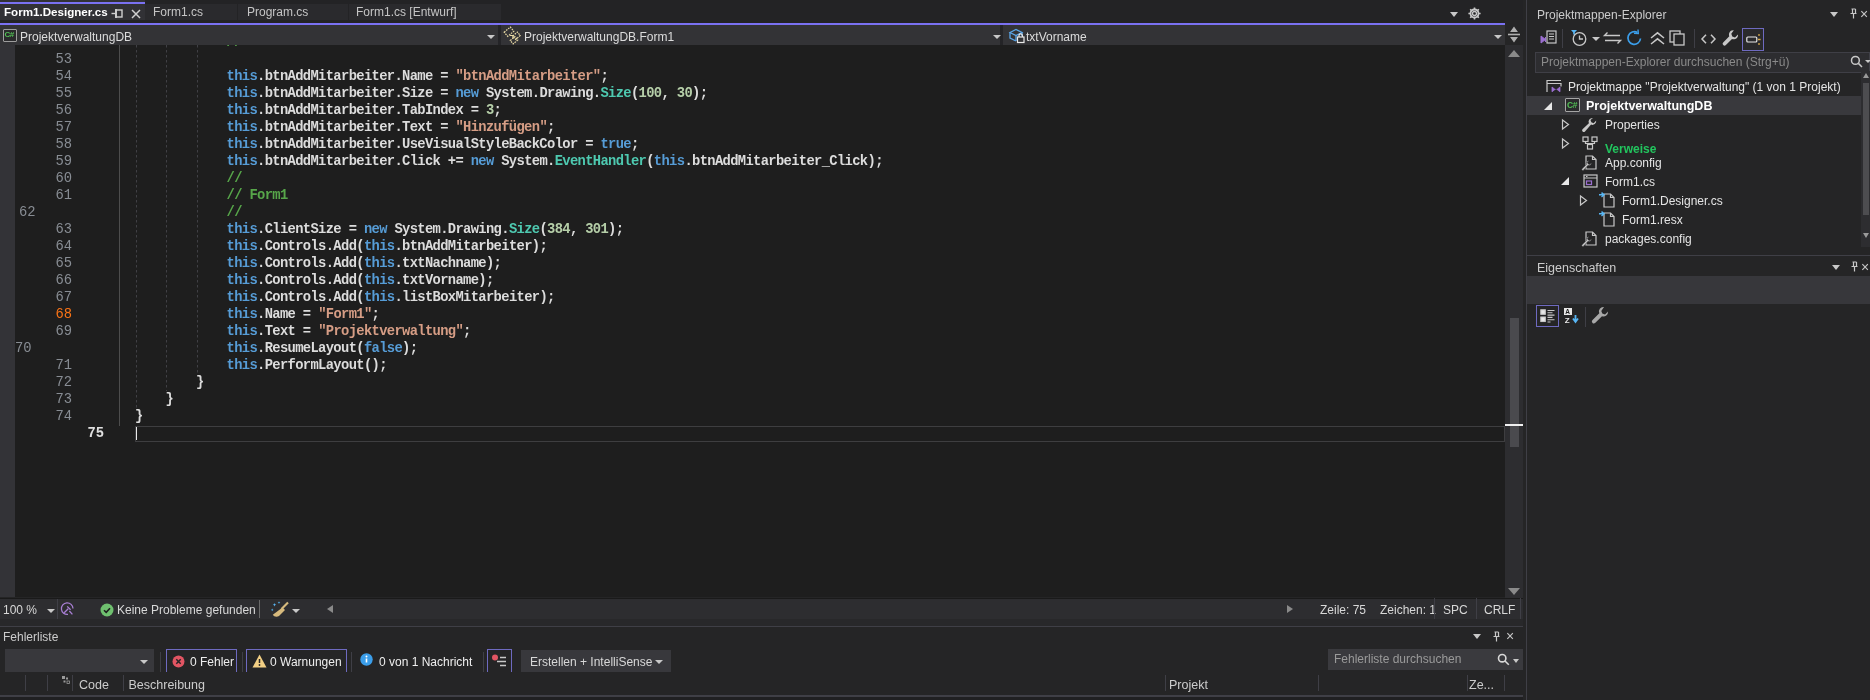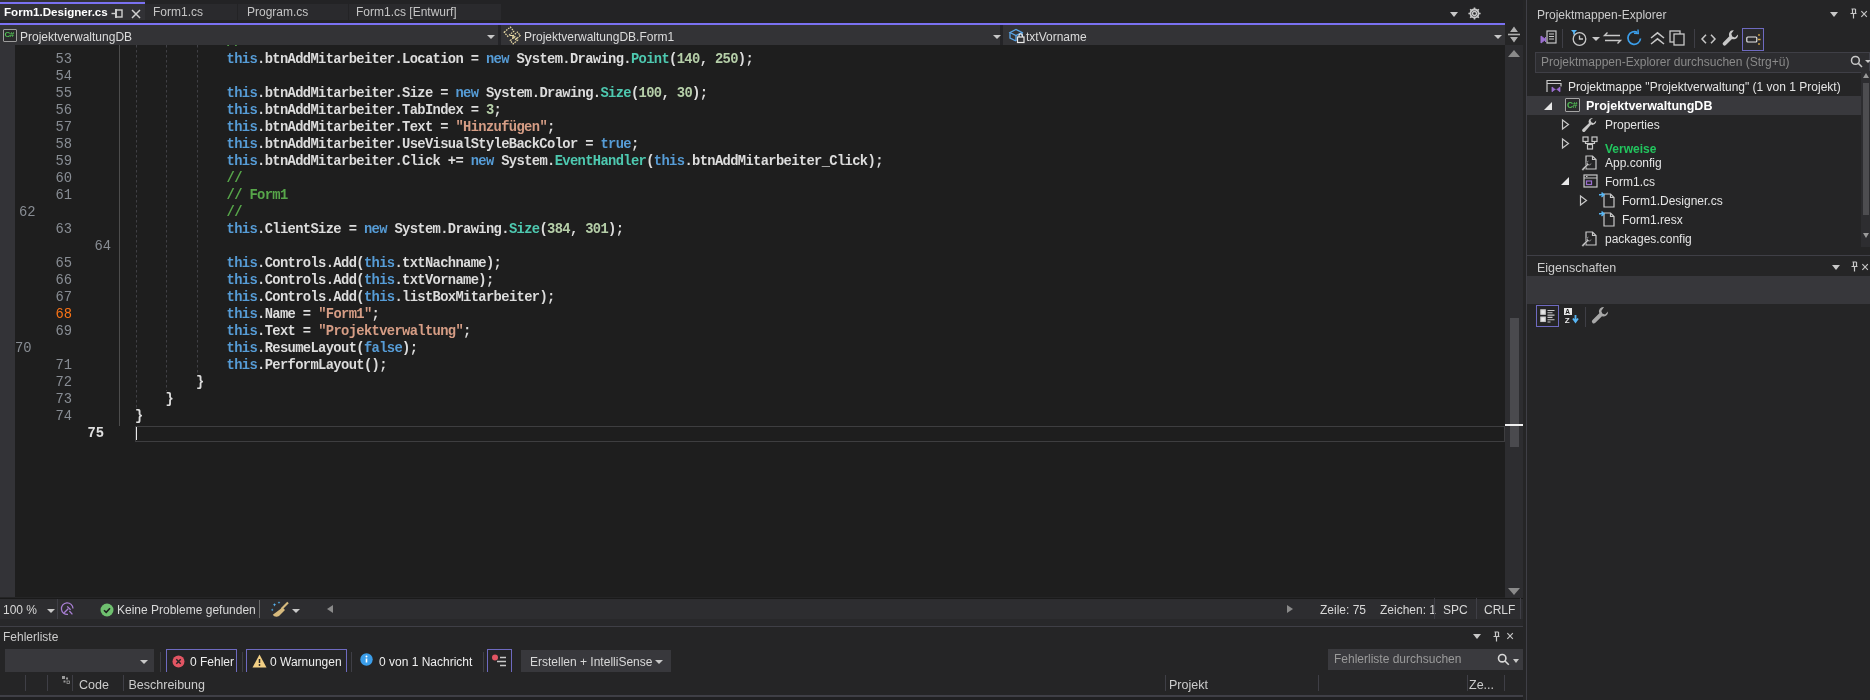--- a/index.html
+++ b/index.html
@@ -87,21 +87,21 @@
     <div style="position:absolute;left:0;top:23px;width:57px;text-align:right;color:#888d94;font-weight:normal;">54</div>
     <div style="position:absolute;left:0;top:40px;width:57px;text-align:right;color:#888d94;font-weight:normal;">55</div>
     <div style="position:absolute;left:0;top:57px;width:57px;text-align:right;color:#888d94;font-weight:normal;">56</div>
     <div style="position:absolute;left:0;top:74px;width:57px;text-align:right;color:#888d94;font-weight:normal;">57</div>
     <div style="position:absolute;left:0;top:91px;width:57px;text-align:right;color:#888d94;font-weight:normal;">58</div>
     <div style="position:absolute;left:0;top:108px;width:57px;text-align:right;color:#888d94;font-weight:normal;">59</div>
     <div style="position:absolute;left:0;top:125px;width:57px;text-align:right;color:#888d94;font-weight:normal;">60</div>
     <div style="position:absolute;left:0;top:142px;width:57px;text-align:right;color:#888d94;font-weight:normal;">61</div>
     <div style="position:absolute;left:4px;top:159px;width:57px;text-align:left;color:#888d94;font-weight:normal;">62</div>
     <div style="position:absolute;left:0;top:176px;width:57px;text-align:right;color:#888d94;font-weight:normal;">63</div>
-    <div style="position:absolute;left:0;top:193px;width:57px;text-align:right;color:#888d94;font-weight:normal;margin-left:39px;">64</div>
+    <div style="position:absolute;left:0;top:193px;width:57px;text-align:right;color:#888d94;font-weight:normal;">64</div>
     <div style="position:absolute;left:0;top:210px;width:57px;text-align:right;color:#888d94;font-weight:normal;">65</div>
     <div style="position:absolute;left:0;top:227px;width:57px;text-align:right;color:#888d94;font-weight:normal;">66</div>
     <div style="position:absolute;left:0;top:244px;width:57px;text-align:right;color:#888d94;font-weight:normal;">67</div>
     <div style="position:absolute;left:0;top:261px;width:57px;text-align:right;color:#f97316;font-weight:normal;">68</div>
     <div style="position:absolute;left:0;top:278px;width:57px;text-align:right;color:#888d94;font-weight:normal;">69</div>
     <div style="position:absolute;left:0;top:295px;width:57px;color:#888d94;font-weight:normal;">70</div>
     <div style="position:absolute;left:0;top:312px;width:57px;text-align:right;color:#888d94;font-weight:normal;">71</div>
     <div style="position:absolute;left:0;top:329px;width:57px;text-align:right;color:#888d94;font-weight:normal;">72</div>
     <div style="position:absolute;left:0;top:346px;width:57px;text-align:right;color:#888d94;font-weight:normal;">73</div>
     <div style="position:absolute;left:0;top:363px;width:57px;text-align:right;color:#888d94;font-weight:normal;">74</div>
@@ -114,30 +114,31 @@
 <svg style="left:166px;top:45px" width="2" height="346">
     <line x1="0.5" y1="0" x2="0.5" y2="346" stroke="#404045" stroke-width="1" stroke-dasharray="2.5 2.5"></line>
   </svg>
 <svg style="left:196.5px;top:45px" width="2" height="329">
     <line x1="0.5" y1="0" x2="0.5" y2="329" stroke="#404045" stroke-width="1" stroke-dasharray="2.5 2.5"></line>
   </svg>
 <div style="left:135px;top:425.5px;width:1370px;height:16.5px;border:1px solid #3e3e40;"></div>
 <div style="left:135.5px;top:427px;width:1.6px;height:13px;background:#e8e8e8;"></div>
 <div style="left:0;top:45px;width:1505px;height:552px;overflow:hidden;">
     <div class="code" style="left:226.56px;top:-11px;"><span class="c">//</span></div>
-    <div class="code" style="left:226.56px;top:6px;"><span class="k">this</span>.btnAddMitarbeiter.Location = <span class="k">new</span> System.Drawing.<span class="t">Point</span>(<span class="n">140</span>, <span class="n">250</span>);</div>
+    <div class="code" style="left:226.56px;top:23px;"><span class="k">this</span>.btnAddMitarbeiter.Name = <span class="s">"btnAddMitarbeiter"</span>;</div>
     <div class="code" style="left:226.56px;top:40px;"><span class="k">this</span>.btnAddMitarbeiter.Size = <span class="k">new</span> System.Drawing.<span class="t">Size</span>(<span class="n">100</span>, <span class="n">30</span>);</div>
     <div class="code" style="left:226.56px;top:57px;"><span class="k">this</span>.btnAddMitarbeiter.TabIndex = <span class="n">3</span>;</div>
     <div class="code" style="left:226.56px;top:91px;"><span class="k">this</span>.btnAddMitarbeiter.UseVisualStyleBackColor = <span class="k">true</span>;</div>
     <div class="code" style="left:226.56px;top:74px;"><span class="k">this</span>.btnAddMitarbeiter.Text = <span class="s">"Hinzufügen"</span>;</div>
     <div class="code" style="left:226.56px;top:108px;"><span class="k">this</span>.btnAddMitarbeiter.Click += <span class="k">new</span> System.<span class="t">EventHandler</span>(<span class="k">this</span>.btnAddMitarbeiter_Click);</div>
     <div class="code" style="left:226.56px;top:125px;"><span class="c">//</span></div>
     <div class="code" style="left:226.56px;top:142px;"><span class="c">// Form1</span></div>
     <div class="code" style="left:226.56px;top:159px;"><span class="c">//</span></div>
     <div class="code" style="left:226.56px;top:176px;"><span class="k">this</span>.ClientSize = <span class="k">new</span> System.Drawing.<span class="t">Size</span>(<span class="n">384</span>, <span class="n">301</span>);</div>
+    <div class="code" style="left:226.56px;top:193px;"><span class="k">this</span>.Controls.Add(<span class="k">this</span>.btnAddMitarbeiter);</div>
     <div class="code" style="left:226.56px;top:210px;"><span class="k">this</span>.Controls.Add(<span class="k">this</span>.txtNachname);</div>
     <div class="code" style="left:226.56px;top:227px;"><span class="k">this</span>.Controls.Add(<span class="k">this</span>.txtVorname);</div>
     <div class="code" style="left:226.56px;top:244px;"><span class="k">this</span>.Controls.Add(<span class="k">this</span>.listBoxMitarbeiter);</div>
     <div class="code" style="left:226.56px;top:261px;"><span class="k">this</span>.Name = <span class="s">"Form1"</span>;</div>
     <div class="code" style="left:226.56px;top:278px;"><span class="k">this</span>.Text = <span class="s">"Projektverwaltung"</span>;</div>
     <div class="code" style="left:226.56px;top:295px;"><span class="k">this</span>.ResumeLayout(<span class="k">false</span>);</div>
     <div class="code" style="left:226.56px;top:312px;"><span class="k">this</span>.PerformLayout();</div>
     <div class="code" style="left:196.04px;top:329px;">}</div>
     <div class="code" style="left:165.52px;top:346px;">}</div>
     <div class="code" style="left:135.0px;top:363px;">}</div>

